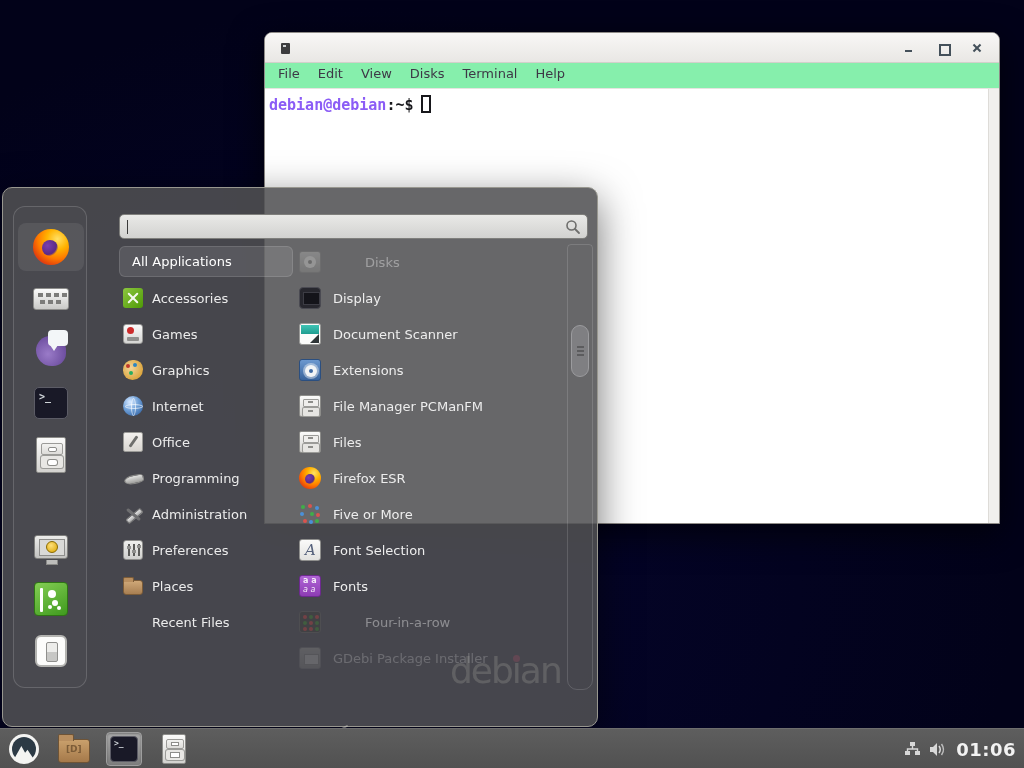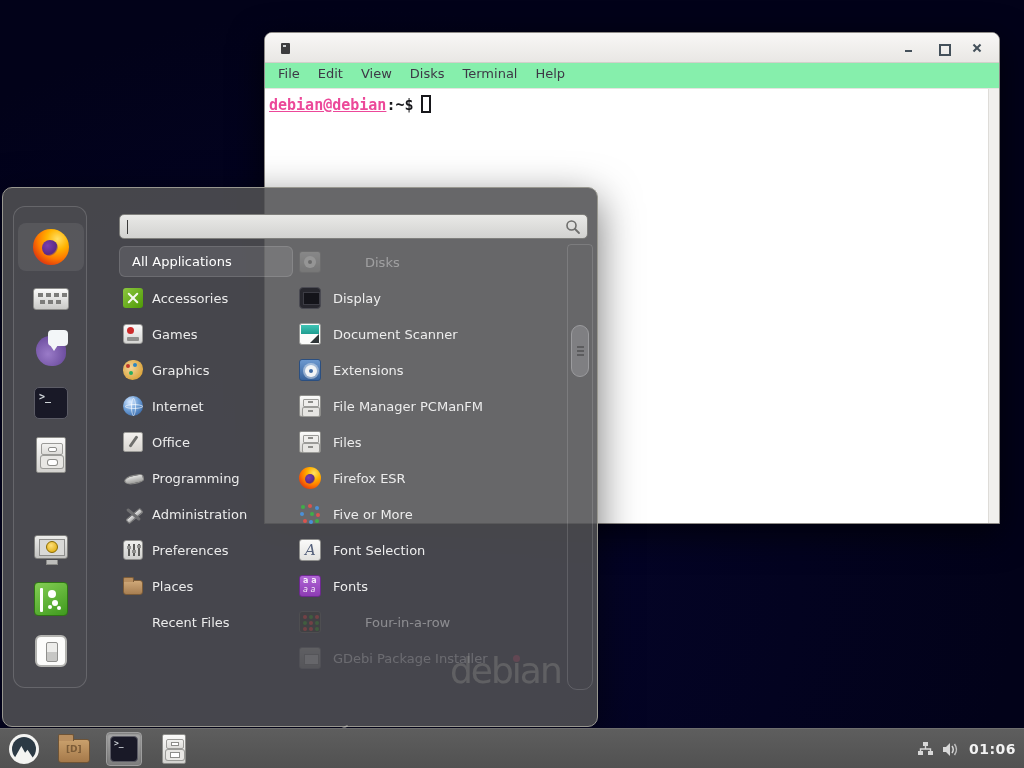--- a/index.html
+++ b/index.html
@@ -20,21 +20,21 @@
   .wc { position:relative; width:12px; height:12px; cursor:default; }
   .wc-min::after { content:""; position:absolute; left:2px; top:8px; width:7px; height:2px; background:#44505a; }
   .wc-max::after { content:""; position:absolute; left:2px; top:2px; width:8px; height:8px; border:2px solid #44505a; }
   .wc-close::before,.wc-close::after { content:""; position:absolute; left:1px; top:5px; width:10px; height:2px; background:#44505a; }
   .wc-close::before { transform:rotate(45deg); }
   .wc-close::after { transform:rotate(-45deg); }
   .menubar { display:flex; height:26px; background:#86efac; border-bottom:1px solid #e6e4e0; padding-left:4px; }
   .menubar .mitem { font-size:13px; color:#3d3846; padding:3px 9px; border-radius:3px; }
   .term-body { position:relative; height:434px; background:#ffffff; border-radius:0; }
   .prompt-line { padding:6px 0 0 4px; font-family:"DejaVu Sans Mono","Liberation Mono",monospace; font-size:15px; font-weight:bold; color:#18181c; white-space:pre; }
-  .prompt-user { color:#ec4899;text-decoration:underline; }
+  .prompt-user { color:#8b5cf6; }
   .term-cursor { display:inline-block; width:10px; height:18px; border:2px solid #17171b; margin-left:7px; vertical-align:-3px; background:#ffffff; }
   .term-scrollbar { position:absolute; right:0; top:0; bottom:0; width:11px; background:#f1f0ee; border-left:1px solid #dedcd8; border-radius:0; }
 
   
   .app-menu { position:absolute; left:2px; top:187px; width:596px; height:540px; background:rgba(80,80,83,0.87); border:1px solid #98978f; border-radius:10px; box-shadow:0 12px 40px rgba(0,0,0,0.55); }
 
   .favorites { position:absolute; left:10px; top:18px; width:74px; height:482px; border:1px solid rgba(255,255,255,0.16); border-radius:12px; background:rgba(255,255,255,0.02); }
   .fav-btn { position:absolute; left:4px; width:66px; height:48px; border-radius:8px; display:flex; align-items:center; justify-content:center; }
   .fav-active { background:rgba(255,255,255,0.08); }
 
@@ -153,21 +153,21 @@
   .ti-menu::before { content:""; position:absolute; left:3px; top:3px; width:24px; height:24px; border-radius:50%; background:#2c3a45; }
   .ti-menu::after { content:""; position:absolute; left:4px; top:12px; width:22px; height:15px; background:#f4f4f2; clip-path:polygon(0 100%, 38% 0, 55% 45%, 66% 25%, 100% 100%); }
   .ti-folder { position:relative; width:32px; height:24px; border-radius:2px 3px 3px 3px; background:linear-gradient(#c9a univers,#a5794a); background:linear-gradient(#c9a06c,#a5794a); border:1px solid #6f5436; margin-top:4px; }
   .ti-folder::before { content:""; position:absolute; left:-1px; top:-6px; width:14px; height:6px; background:#b98f60; border:1px solid #6f5436; border-bottom:none; border-radius:2px 2px 0 0; }
   .ti-folder::after { content:"[D]"; position:absolute; left:7px; top:4px; font-size:9px; color:#7c5c38; font-weight:bold; }
   .ti-terminal { position:relative; width:28px; height:26px; border-radius:4px; background:#191927; border:1px solid #5c5c66; color:#cfd4d8; font-family:"DejaVu Sans Mono",monospace; font-size:8px; font-weight:bold; padding:2px 0 0 3px; }
   .ti-cabinet { position:relative; width:24px; height:30px; border-radius:2px; background:linear-gradient(#fbfbfa,#d3d2cf); border:1px solid #8d8d8a; }
   .ti-cabinet::before { content:""; position:absolute; left:3px; top:4px; width:16px; height:8px; border:1px solid #9b9b98; border-radius:2px; background:linear-gradient(#f2f2f0,#dddcd9); box-shadow:0 11px 0 #e8e7e4, 0 11px 0 1px #9b9b98; }
   .ti-cabinet::after { content:""; position:absolute; left:8px; top:7px; width:6px; height:2px; border:1px solid #8d8d8a; background:#fff; box-shadow:0 11px 0 #fff, 0 11px 0 1px #8d8d8a; }
   .tb-right { position:absolute; right:8px; top:0; height:40px; display:flex; align-items:center; gap:8px; }
-  .tb-clock { font-size:14px; font-weight:bold; color:#f2f2f2; letter-spacing:0.5px; }
+  .tb-clock { font-size:18px; font-weight:bold; color:#f2f2f2; letter-spacing:0.5px; }
 
   svg { display:block; }
 </style>
 </head>
 <body>
 
 <div class="stage">
 
   <div class="watermark">
     <span>debian</span>

